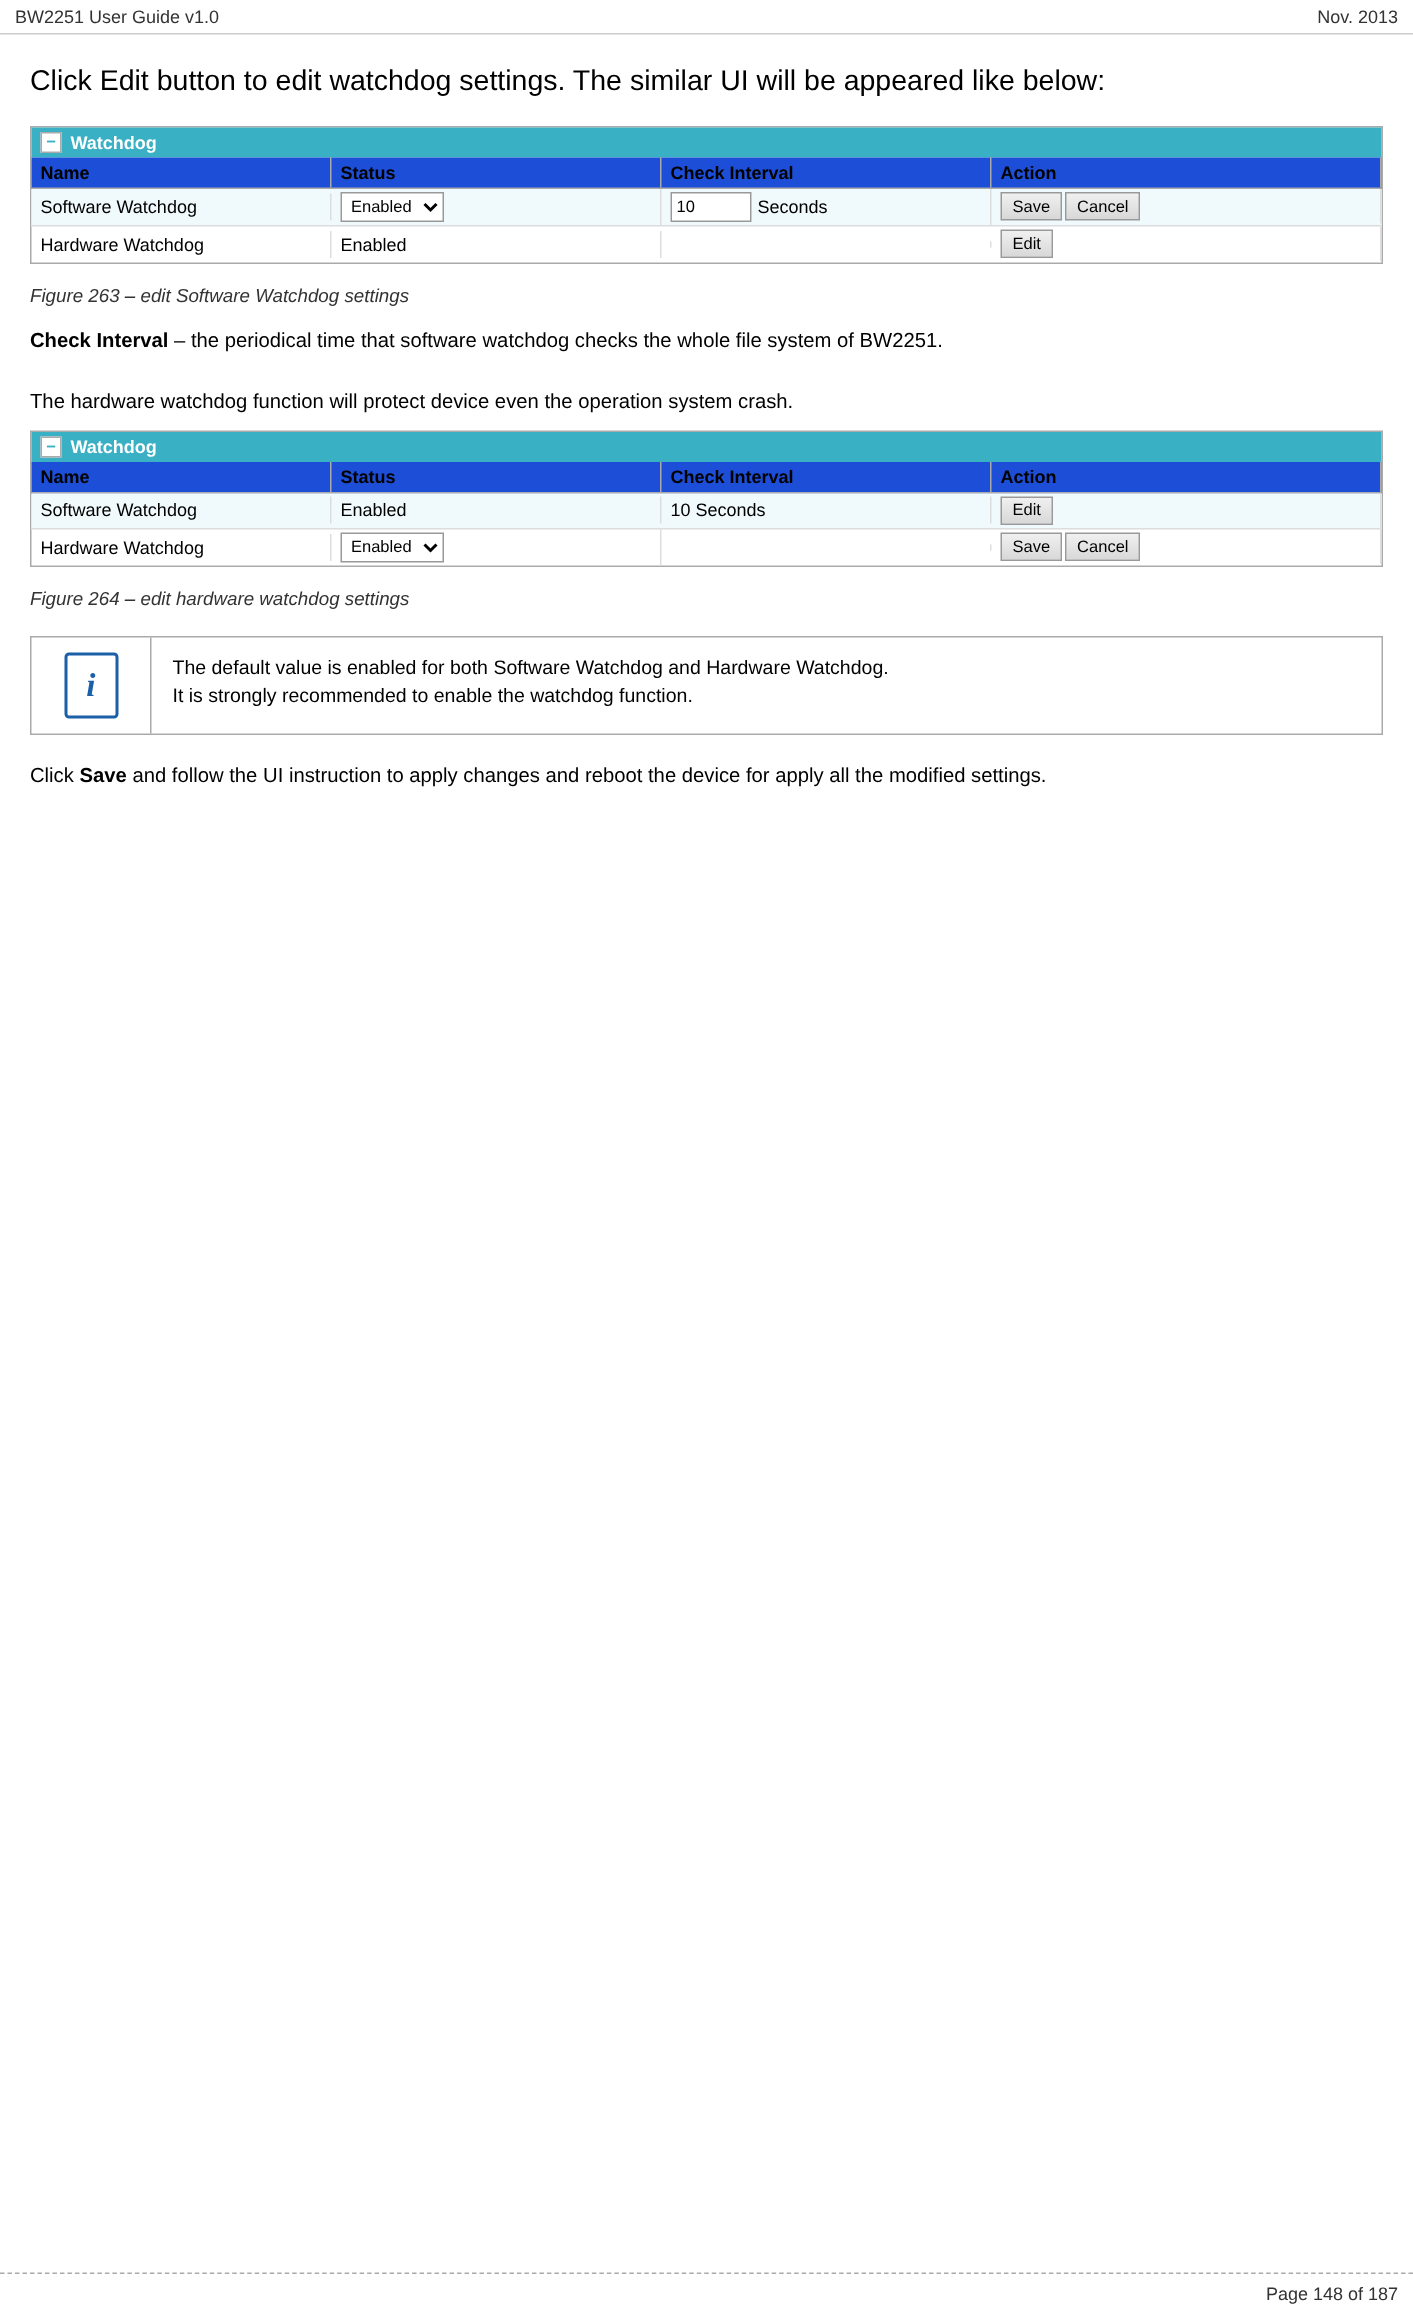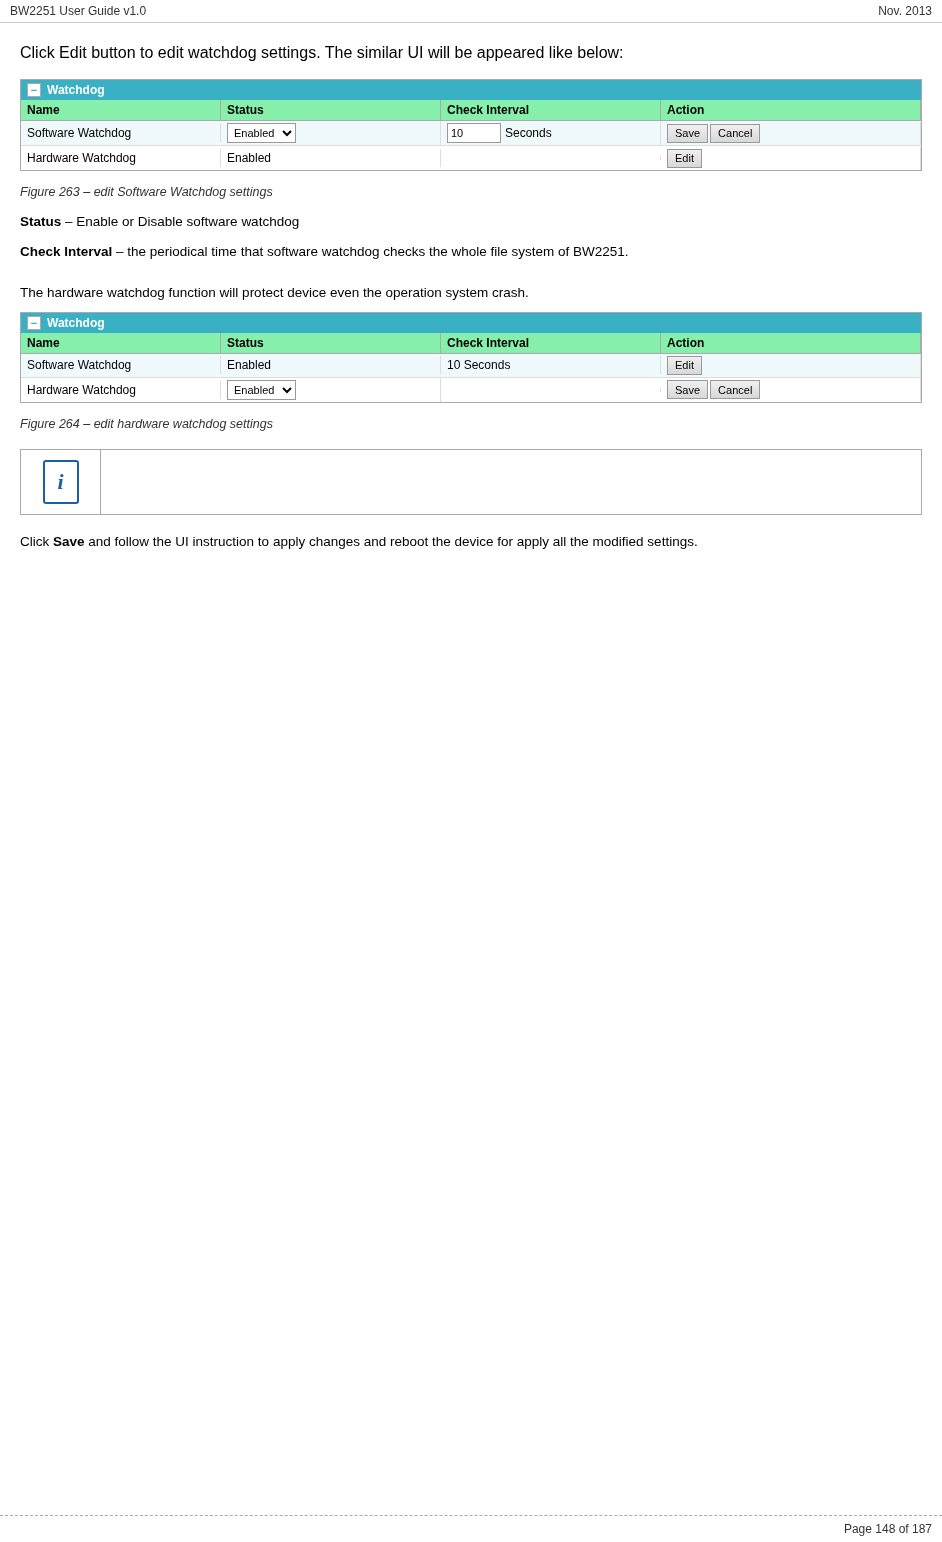--- a/index.html
+++ b/index.html
@@ -17,21 +17,21 @@
       justify-content: space-between;
       padding: 4px 10px;
       font-size: 12px;
       color: #333;
       border-bottom: 1px solid #ccc;
     }
     .main-content {
       padding: 18px 20px 60px 20px;
     }
     .intro-text {
-      font-size: 16px;
+      font-size: 19px;
       margin-bottom: 14px;
       line-height: 1.5;
     }
     
     .watchdog-container {
       border: 1px solid #aaa;
       margin-bottom: 14px;
       font-size: 12px;
     }
     .watchdog-header-row {
@@ -51,21 +51,21 @@
       color: #3ab0c4;
       font-weight: bold;
       font-size: 11px;
       text-align: center;
       line-height: 13px;
       margin-right: 6px;
       border: 1px solid #aaa;
     }
     .table-cols-header {
       display: flex;
-      background: #86efac;
+      background: #1d4ed8;
       border-bottom: 1px solid #aaa;
     }
     .table-cols-header .col {
       padding: 3px 6px;
       font-weight: bold;
       font-size: 12px;
       border-right: 1px solid #aaa;
     }
     .table-row {
       display: flex;
@@ -233,24 +233,20 @@
       <div class="col col-check"></div>
       <div class="col col-action">
         <button class="btn btn-edit">Edit</button>
       </div>
     </div>
   </div>
 
   <p class="figure-caption">Figure 263 – edit Software Watchdog settings</p>
 
   <p class="section-text">
-    <strong>Status</strong>
-    <span> – Enable or Disable software watchdog</span>
-  </p>
-  <p class="section-text">
     <strong>Check Interval</strong>
     <span> – the periodical time that software watchdog checks the whole file system of BW2251.</span>
   </p>
 
   <div class="spacer"></div>
 
   <p class="section-text">The hardware watchdog function will protect device even the operation system crash.</p>
 
   <div class="watchdog-container">
     <div class="watchdog-header-row">
@@ -291,20 +287,24 @@
 
   <p class="figure-caption">Figure 264 – edit hardware watchdog settings</p>
 
 
   <div class="info-box">
     <div class="info-icon-cell">
       <div class="info-icon-inner">
         <span class="info-i">i</span>
       </div>
     </div>
+    <div class="info-text-cell">
+      <span>The default value is enabled for both Software Watchdog and Hardware Watchdog.</span><br>
+      <span>It is strongly recommended to enable the watchdog function.</span>
+    </div>
   </div>
 
   <p class="section-text">
     <span>Click </span><strong>Save</strong><span> and follow the UI instruction to apply changes and reboot the device for apply all the modified settings.</span>
   </p>
 
 </div>
 
 <div class="footer-bar">
   <span>Page 148 of 187</span>

